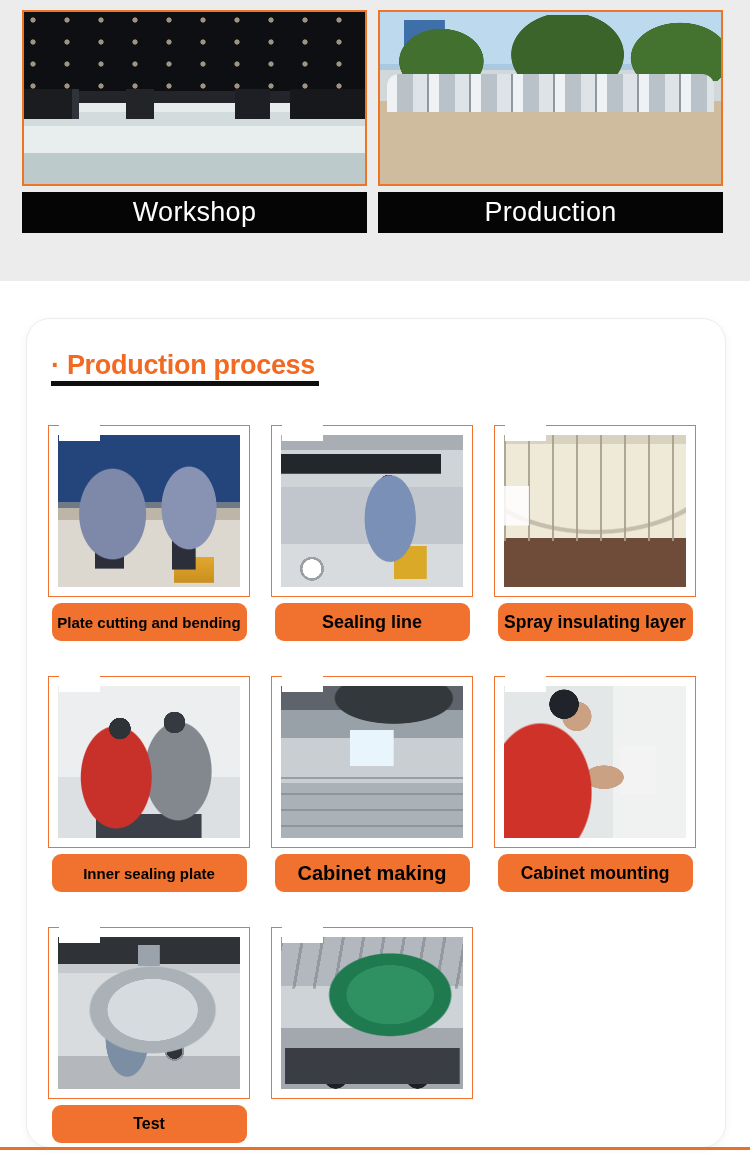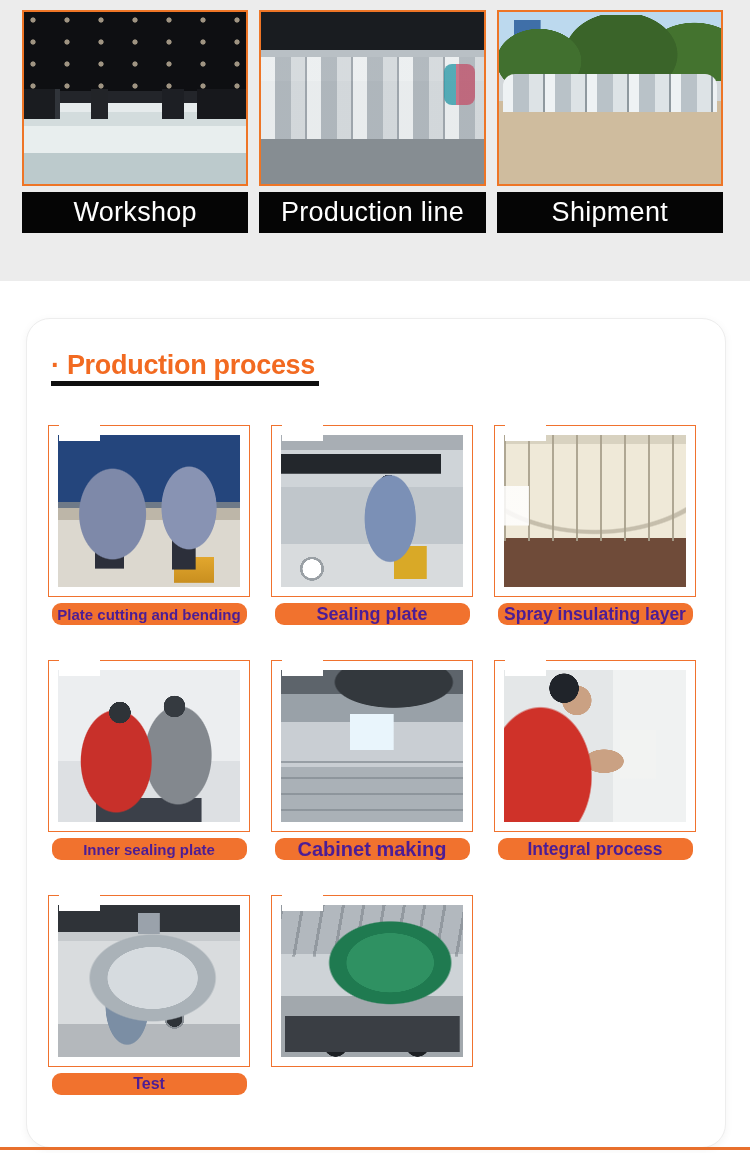--- a/index.html
+++ b/index.html
@@ -63,23 +63,23 @@
     }
     .step-num::before{content:"";position:absolute;inset:-2px -1px;background:#fff;z-index:-1;}
   }
   .step-frame{
     height:172px;box-sizing:border-box;position:relative;z-index:1;
     border:1px solid var(--frame_border_orange,#f0722e);
     background:#fff;padding:9px;
   }
   .step-photo{width:100%;height:100%;}
   .step-label{
-    margin:6px auto 0;width:195px;height:22px;box-sizing:border-box;
+    margin:6px auto 0;width:195px;height:38px;box-sizing:border-box;
     background:var(--accent_orange,#f1722e);border-radius:9px;
-    color:#4c1d95;font-weight:bold;font-size:17px;
+    color:#000000;font-weight:bold;font-size:17px;
     display:flex;align-items:center;justify-content:center;white-space:nowrap;
   }
   .step:nth-child(1) .step-label{font-size:15px;}
   .step:nth-child(4) .step-label{font-size:15px;}
   .step:nth-child(5) .step-label{font-size:20px;}
   .step:nth-child(7) .step-label{font-size:16px;}
   .step:nth-child(3) .step-label,.step:nth-child(6) .step-label{font-size:17.5px;}
   .step:nth-child(2) .step-label,.step:nth-child(8) .step-label,.step:nth-child(9) .step-label{font-size:18px;}
   
   .bottom-rule{
@@ -188,29 +188,23 @@
 <div class="top-band">
   <div class="tiles">
     <div class="tile">
       <div class="tile-photo">
         <div class="ph ph-workshop"></div>
       </div>
       <div class="tile-bar">Workshop</div>
     </div>
     <div class="tile">
       <div class="tile-photo">
-        <div class="ph ph-prodline"></div>
-      </div>
-      <div class="tile-bar">Production line</div>
-    </div>
-    <div class="tile">
-      <div class="tile-photo">
         <div class="ph ph-inventory"></div>
       </div>
-      <div class="tile-bar">Shipment</div>
+      <div class="tile-bar">Production</div>
     </div>
   </div>
 </div>
 
 <div class="card">
   <div class="heading">· Production process</div>
 
   <div class="steps">
 
     <div class="step">
@@ -220,21 +214,21 @@
       </div>
       <div class="step-label">Plate cutting and bending</div>
     </div>
 
 
     <div class="step">
       <div class="step-num">03</div>
       <div class="step-frame">
         <div class="ph step-photo ph-s3"></div>
       </div>
-      <div class="step-label">Sealing plate</div>
+      <div class="step-label">Sealing line</div>
     </div>
 
     <div class="step">
       <div class="step-num">04</div>
       <div class="step-frame">
         <div class="ph step-photo ph-s4"></div>
       </div>
       <div class="step-label">Spray insulating layer</div>
     </div>
 
@@ -252,21 +246,21 @@
         <div class="ph step-photo ph-s6"></div>
       </div>
       <div class="step-label">Cabinet making</div>
     </div>
 
     <div class="step">
       <div class="step-num">07</div>
       <div class="step-frame">
         <div class="ph step-photo ph-s7"></div>
       </div>
-      <div class="step-label">Integral process</div>
+      <div class="step-label">Cabinet mounting</div>
     </div>
 
     <div class="step">
       <div class="step-num">08</div>
       <div class="step-frame">
         <div class="ph step-photo ph-s8"></div>
       </div>
       <div class="step-label">Test</div>
     </div>
 

